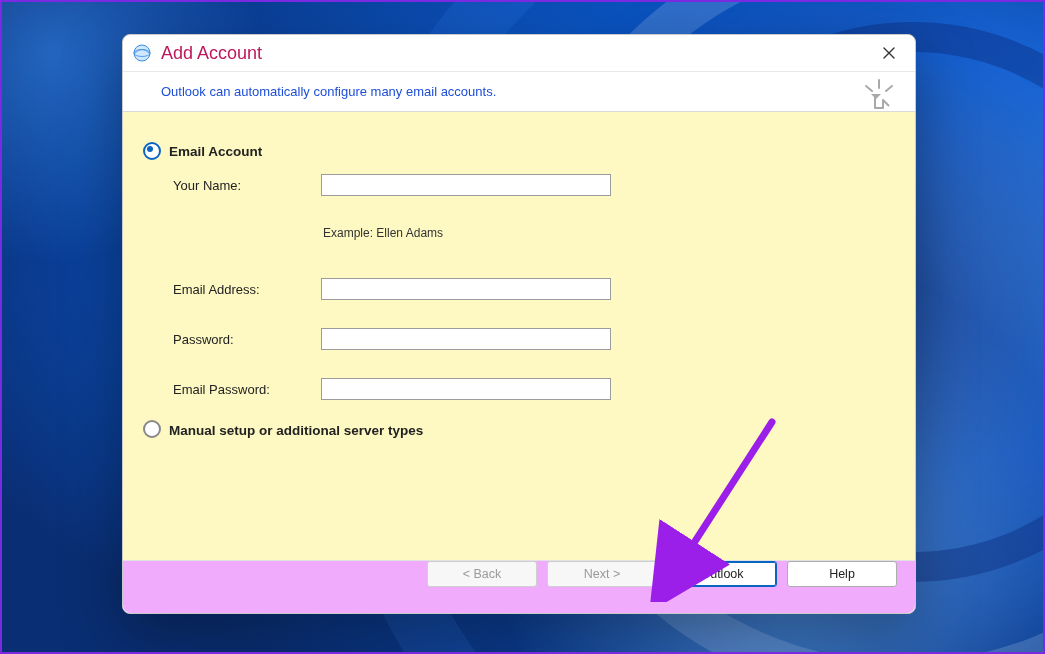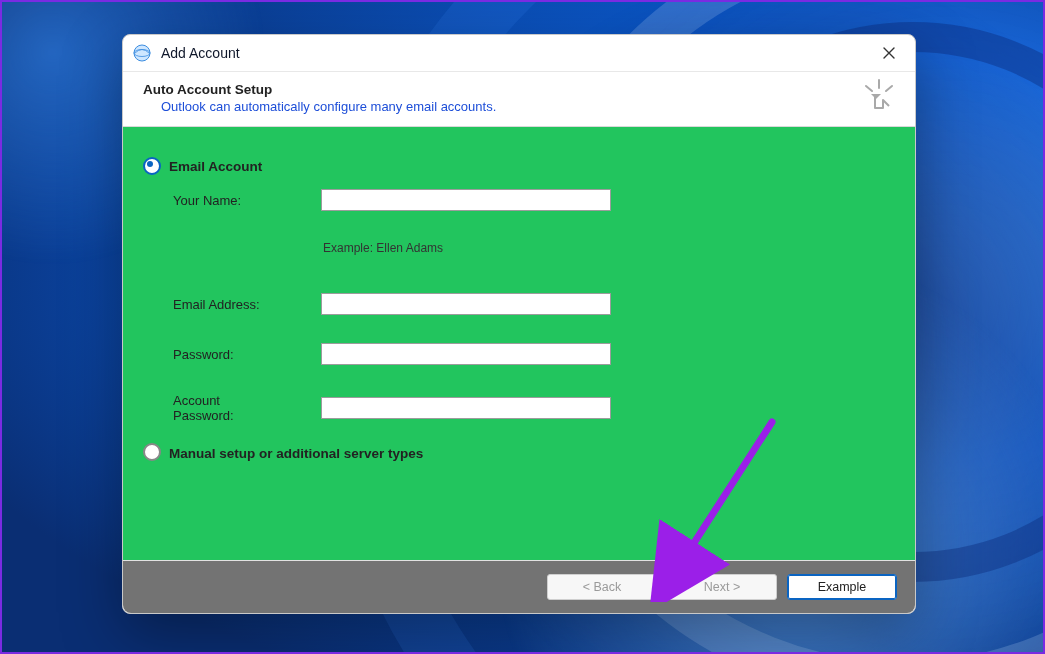--- a/index.html
+++ b/index.html
@@ -60,22 +60,22 @@
     align-items: center;
     height: 36px;
     padding: 0 6px 0 10px;
     border-bottom: 1px solid #e8e8e8;
     border-radius: 8px 8px 0 0;
   }
   .titlebar .app-icon {
     width:18px; height:18px; margin-right:10px; display:flex;
   }
   .titlebar .title {
-    font-size: 14px;
-    color:#0f172a;
+    font-size: 18px;
+    color:#be185d;
   }
   .titlebar .spacer { flex:1; }
   .close-btn {
     width: 40px; height: 30px;
     display:flex; align-items:center; justify-content:center;
     border-radius:4px;
   }
 
   .header-band {
     padding: 10px 20px 12px 20px;
@@ -91,21 +91,21 @@
     margin: 2px 0 0 18px;
     color: #1d4ed8;
     font-size: 13px;
   }
   .header-icon {
     position:absolute; right:18px; top:6px; color:#999;
   }
 
   .content {
     flex:1;
-    background: #22c55e;
+    background: #fef9c3;
     padding: 30px 20px 10px 20px;
     position: relative;
   }
 
   .option-row {
     display:flex; align-items:center; gap:8px;
     margin-bottom: 14px;
   }
   .radio {
     width:14px; height:14px; border-radius:50%;
@@ -148,25 +148,25 @@
     font-size: 12px;
     color:#333;
     padding: 2px 0 10px 2px;
   }
   .hint.wide {
     width: 420px;
   }
 
   .dialog-buttons {
     height: 52px;
-    background:#737373;
+    background:#f0abfc;
     border-top: 1px solid #e1e1e1;
     border-radius: 0 0 8px 8px;
     display:flex;
-    align-items:center;
+    align-items:flex-start;
     justify-content:flex-end;
     gap: 10px;
     padding: 0 18px;
   }
   .btn {
     min-width: 80px;
     height: 24px;
     padding: 0 14px;
     border: 1px solid #adadad;
     background: #fff;
@@ -216,21 +216,20 @@
       <span class="title">Add Account</span>
       <span class="spacer"></span>
       <div class="close-btn">
         <svg width="12" height="12" viewBox="0 0 12 12">
           <path d="M1 1 L11 11 M11 1 L1 11" stroke="#333" stroke-width="1.4" stroke-linecap="round"></path>
         </svg>
       </div>
     </div>
 
     <div class="header-band">
-      <div class="h-title">Auto Account Setup</div>
       <div class="h-sub">Outlook can automatically configure many email accounts.</div>
       <span class="header-icon">
         <svg width="36" height="36" viewBox="0 0 36 36">
           <g stroke="#a9a9a9" stroke-width="2" stroke-linecap="round" fill="none">
             <line x1="18" y1="2" x2="18" y2="10"></line>
             <line x1="5" y1="8" x2="11" y2="13"></line>
             <line x1="31" y1="8" x2="25" y2="13"></line>
           </g>
           <g fill="none" stroke="#a9a9a9" stroke-width="2">
             <path d="M14 16 L14 30 L22 30 L22 22 L28 28" stroke-linejoin="round"></path>
@@ -251,40 +250,43 @@
         <label>Your Name:</label>
         <input type="text" value="" style="">
         <div class="hint">Example: Ellen Adams</div>
 
         <label>Email Address:</label>
         <input type="text" value="" style="">
 
         <label>Password:</label>
         <input type="password" value="" style="">
 
-        <label>Account Password:</label>
+        <label>Email Password:</label>
         <input type="password" value="" style="">
       </div>
 
       <div class="option-row" style="margin-top:20px;align-items:flex-end;">
         <span class="radio"></span>
         <span class="option-label">Manual setup or additional server types</span>
       </div>
 
     </div>
 
     <div class="dialog-buttons">
       <div class="btn disabled">
         <span>&lt; Back</span>
       </div>
       <div class="btn disabled">
         <span>Next &gt;</span>
       </div>
       <div class="btn default">
-        <span>Example</span>
+        <span>Outlook</span>
+      </div>
+      <div class="btn">
+        <span>Help</span>
       </div>
     </div>
 
   </div>
 
   <svg class="annot-arrow" style="left:640px; top:410px;" width="160" height="190">
     <defs>
       <marker id="ah" markerWidth="14" markerHeight="14" refX="6" refY="6" orient="auto">
         <path d="M0 0 L12 6 L0 12 Z" fill="#9b1fe8"></path>
       </marker>

